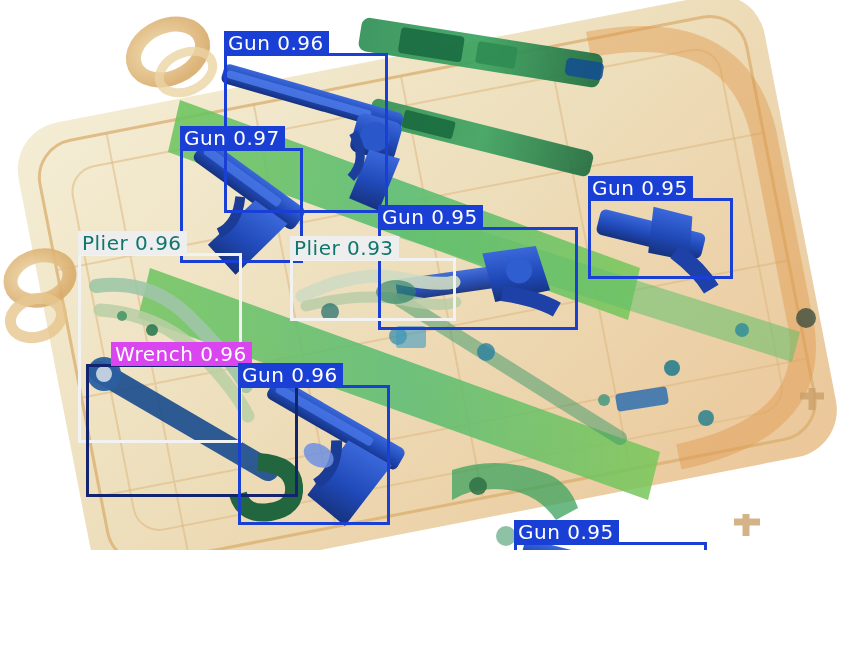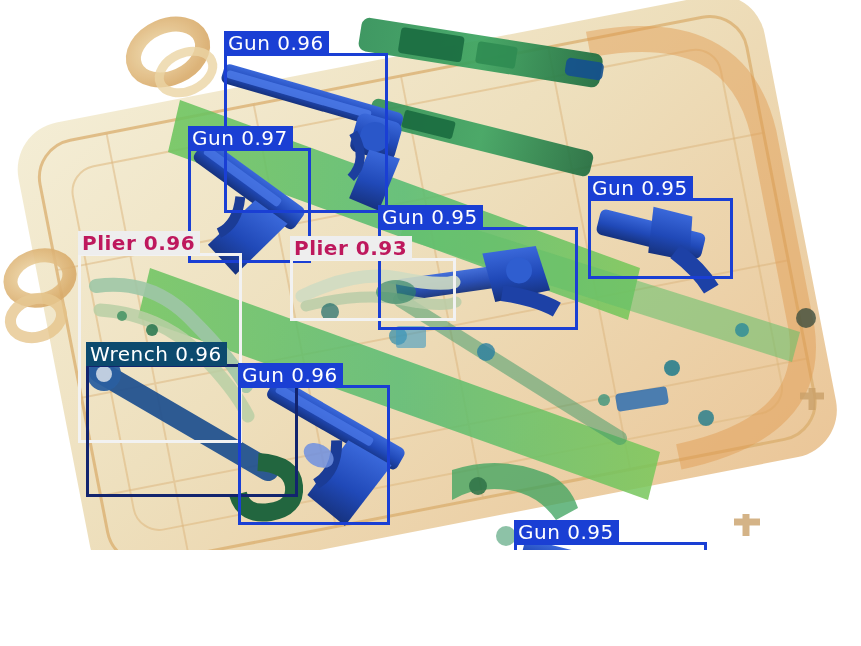--- a/index.html
+++ b/index.html
@@ -48,23 +48,23 @@
     line-height: 24px;
     padding: 0 5px 0 4px;
     white-space: nowrap;
     font-size: 20px;
     letter-spacing: 0.5px;
     font-family: "DejaVu Sans", sans-serif;
   }
   .det.blue { border-color: #1a3fd4; }
   .det.blue > .det-label { background: #1a3fd4; color: #ffffff; }
   .det.navy { border-color: #12246e; }
-  .det.navy > .det-label { background: #0c4a6e; color: #ffffff; }
+  .det.navy > .det-label { background: #d946ef; color: #ffffff; margin-left: 25px; }
   .det.white { border-color: #f2f2f2; border-width: 3px; }
-  .det.white > .det-label { background: #eeeeee; color: #be185d; font-weight: bold; }
+  .det.white > .det-label { background: #eeeeee; color: #0f766e; }
 </style>
 </head>
 <body>
 
 <div id="stage">
 
   <div id="xray-scene">
     <svg viewBox="0 0 861 646" xmlns="http://www.w3.org/2000/svg">
       <defs>
         <linearGradient id="bagGrad" x1="0" y1="0" x2="1" y2="1">
@@ -231,21 +231,21 @@
       </g>
     </svg>
   </div>
 
   <div id="detection-layer">
 
     <div class="det blue" style="left:224px; top:53px; width:164px; height:160px;">
       <span class="det-label">Gun 0.96</span>
     </div>
 
-    <div class="det blue" style="left:188px; top:148px; width:123px; height:115px;padding-left:35px;">
+    <div class="det blue" style="left:180px; top:148px; width:123px; height:115px;padding-left:35px;">
       <span class="det-label">Gun 0.97</span>
     </div>
 
     <div class="det blue" style="left:588px; top:198px; width:145px; height:81px;">
       <span class="det-label">Gun 0.95</span>
     </div>
 
     <div class="det blue" style="left:378px; top:227px; width:200px; height:103px;">
       <span class="det-label">Gun 0.95</span>
     </div>

